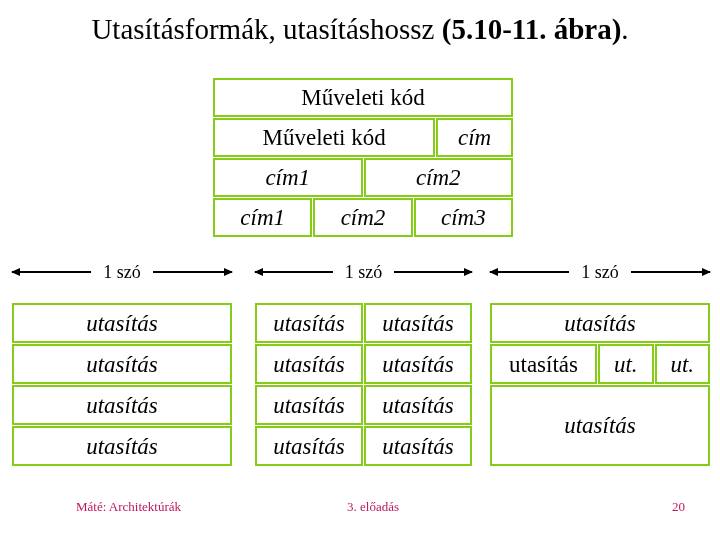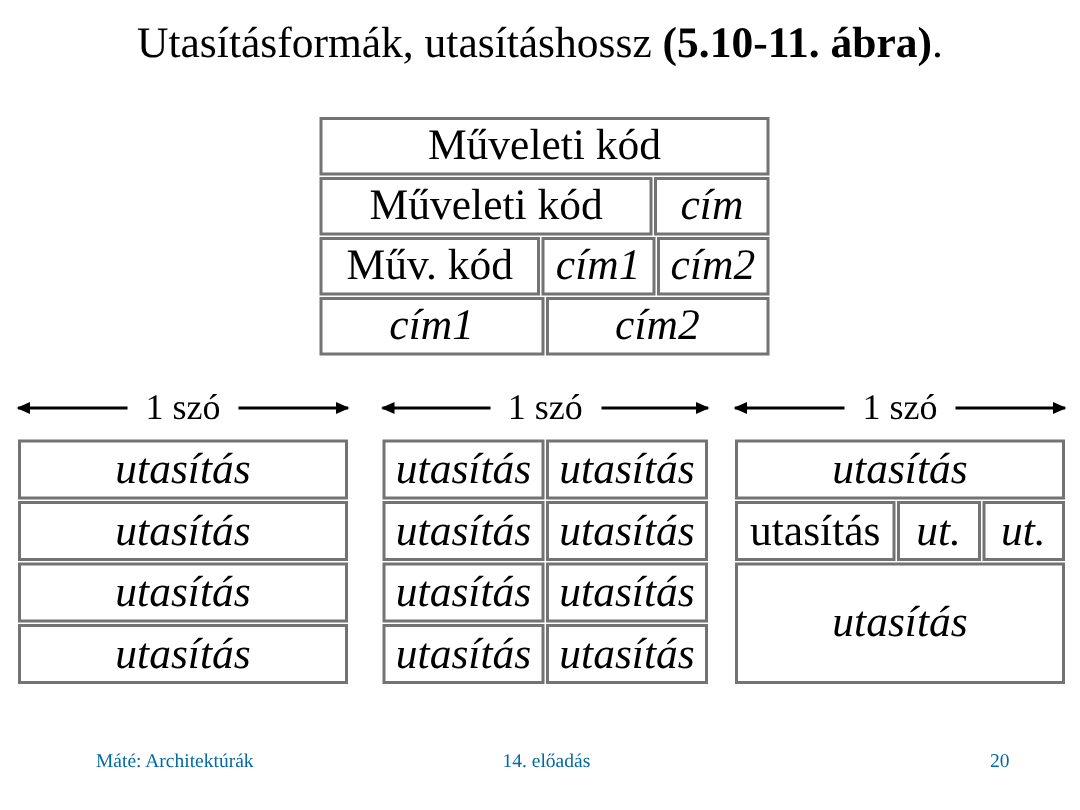--- a/index.html
+++ b/index.html
@@ -16,84 +16,84 @@
     position:absolute; top:11px; left:0; width:720px;
     text-align:center; font-size:29px; line-height:36px;
     white-space:nowrap;
   }
   .slide-title b { font-weight:bold; }
 
   
   .boxtable { display:flex; flex-direction:column; gap:1px; }
   .brow { display:flex; gap:1px; height:39px; }
   .cell {
-    border:2px solid #737373;
+    border:2px solid #84cc16;
     background:#fff;
     display:flex; align-items:center; justify-content:center;
-    font-size:29px; line-height:1; white-space:nowrap;
+    font-size:23px; line-height:1; white-space:nowrap;
     overflow:hidden;
   }
   .f1 { flex:1;font-style:italic; } .f2 { flex:2; } .f3 { flex:3; } .f4 { flex:4; }
 
   .fmt-table { position:absolute; left:213px; top:78px; width:300px; }
 
   .section { position:absolute; top:256px; }
   #section-0 { left:12px;  width:220px; }
   #section-1 { left:255px; width:217px; }
   #section-2 { left:490px; width:220px; }
 
   .measure { display:flex; align-items:center; height:32px; }
-  .word-label { font-size:24px; padding:0 12px; white-space:nowrap; }
+  .word-label { font-size:18px; padding:0 12px; white-space:nowrap; }
   .arr { flex:1; height:2px; background:#000; position:relative; }
   .arr::before, .arr::after { content:none; }
   .arr.l::before {
     content:""; position:absolute; left:-1px; top:-3px;
     width:0; height:0;
     border-top:4px solid transparent; border-bottom:4px solid transparent;
     border-right:9px solid #000;
   }
   .arr.r::after {
     content:""; position:absolute; right:-1px; top:-3px;
     width:0; height:0;
     border-top:4px solid transparent; border-bottom:4px solid transparent;
     border-left:9px solid #000;
   }
 
-  .section .boxtable { margin-top:5px; }
+  .section .boxtable { margin-top:15px; }
   .section .brow { height:40px; }
   .brow.tall { height:81px; }
 
-  .footer-item { position:absolute; top:499px; font-size:13px; color:#0369a1; white-space:nowrap; }
+  .footer-item { position:absolute; top:499px; font-size:13px; color:#be185d; white-space:nowrap;margin-left:12px; }
   #footer-author { left:64px; }
   #footer-lecture { left:335px; }
   #footer-page { left:660px; }
 </style>
 </head>
 <body>
 
 <div class="slide-title">
   <span>Utasításformák, utasításhossz </span><b>(5.10-11. ábra)</b><span>.</span>
 </div>
 
 <div class="boxtable fmt-table">
   <div class="brow">
     <div class="cell f4">Műveleti kód</div>
   </div>
   <div class="brow">
     <div class="cell f3">Műveleti kód</div>
     <div class="cell f1">cím</div>
   </div>
   <div class="brow">
-    <div class="cell f2">Műv. kód</div>
     <div class="cell f1">cím1</div>
     <div class="cell f1">cím2</div>
   </div>
   <div class="brow">
     <div class="cell f1">cím1</div>
     <div class="cell f1">cím2</div>
+    <div class="cell f1">cím3</div>
   </div>
 </div>
 
 <div class="section" id="section-0">
   <div class="measure">
     <div class="arr l"></div>
     <div class="word-label">1 szó</div>
     <div class="arr r"></div>
   </div>
   <div class="boxtable">
@@ -153,14 +153,14 @@
       <div class="cell f1">ut.</div>
       <div class="cell f1">ut.</div>
     </div>
     <div class="brow tall">
       <div class="cell f1">utasítás</div>
     </div>
   </div>
 </div>
 
 <div class="footer-item" id="footer-author">Máté: Architektúrák</div>
-<div class="footer-item" id="footer-lecture">14. előadás</div>
+<div class="footer-item" id="footer-lecture">3. előadás</div>
 <div class="footer-item" id="footer-page">20</div>
 
 </body></html>

